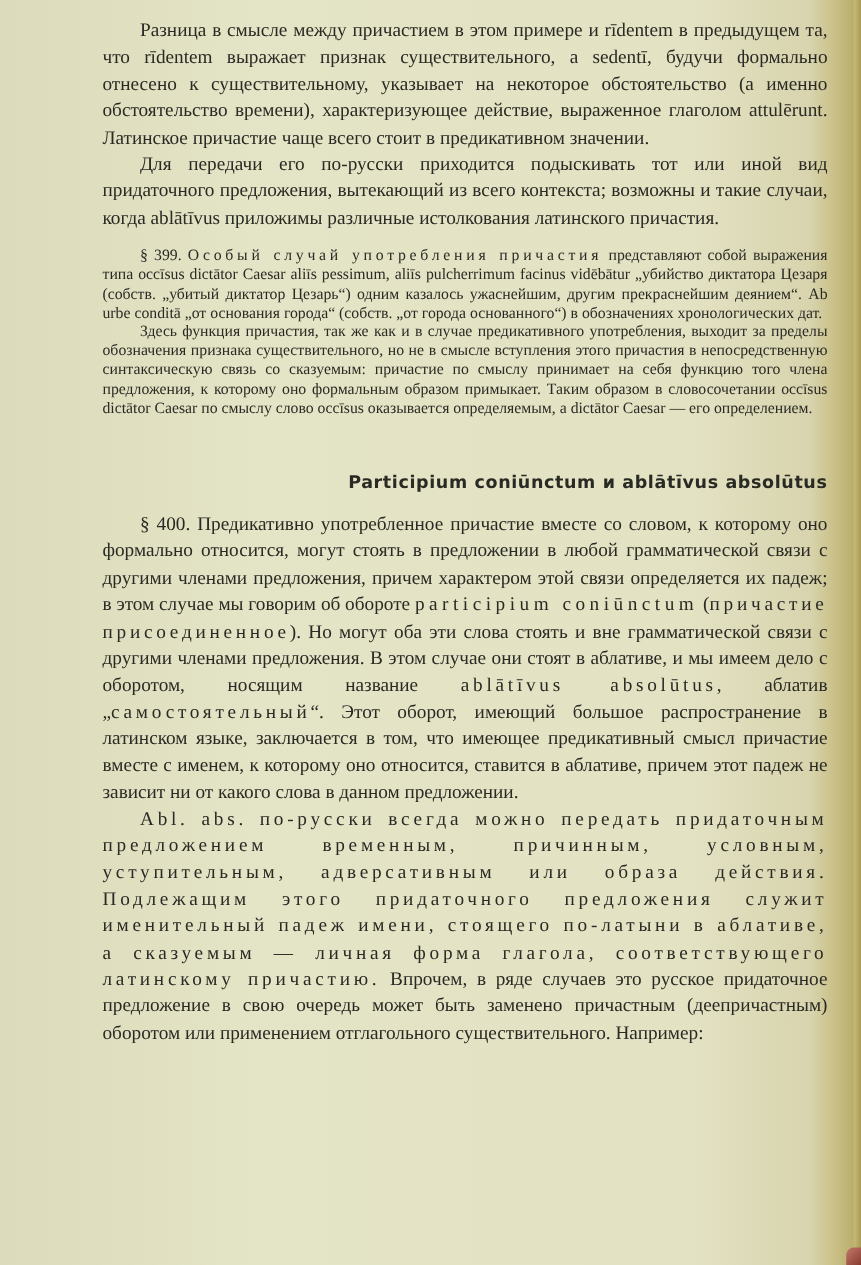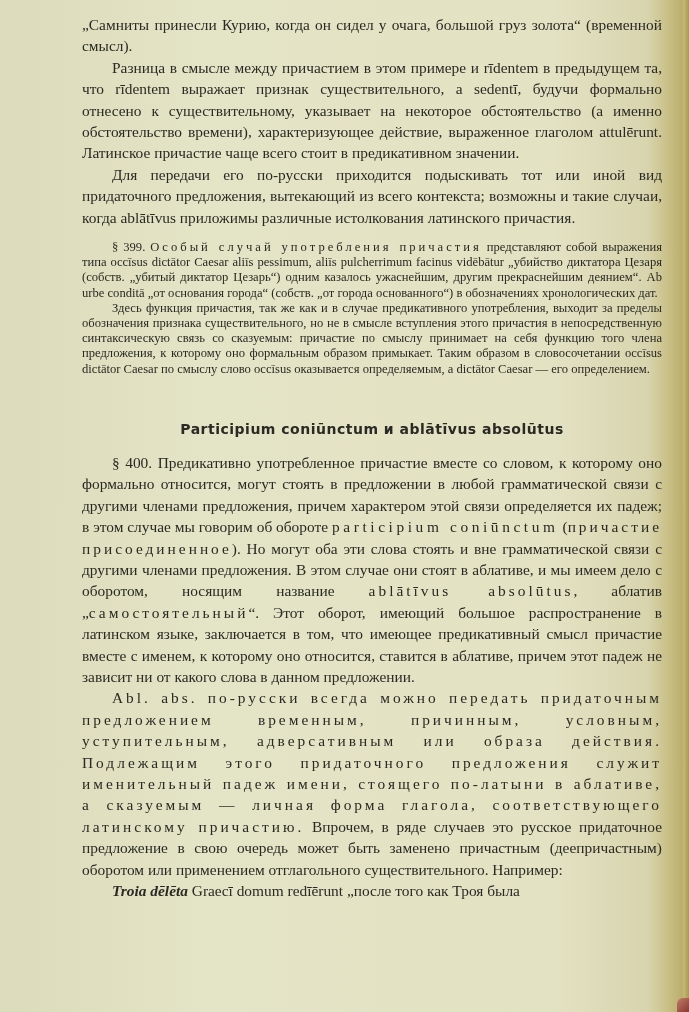--- a/index.html
+++ b/index.html
@@ -19,21 +19,21 @@
     }
     .indent { text-indent: 30px; }
     .small {
       font-size: 12.6px; line-height: 15.2px; text-align: justify; margin: 0;
       text-indent: 30px;
     }
     .sp { letter-spacing: 3px; }
     .block-small { margin-top: 12px; }
     .heading {
       font-family: "DejaVu Sans", sans-serif; font-weight: bold;
-      font-size: 14px; text-align: center; margin: 44px 0 15px 0;
+      font-size: 14px; text-align: right; margin: 44px 0 15px 0;
       letter-spacing: 0.5px;
     }
     .para-mark { font-weight: normal; }
     .ital { font-style: italic; font-weight: bold; }
     .wide { letter-spacing: 3.6px; }
     .page-num {
       font-size: 15px; font-weight: bold; margin-top: 10px;
       font-family: "Liberation Serif", serif;
     }
     .edge {
@@ -44,33 +44,31 @@
       position: absolute; right: 0; bottom: 0; width: 12px; height: 14px;
       background: linear-gradient(135deg, #c07a6a, #8a3a30);
       border-top-left-radius: 6px;
     }
   </style>
 </head>
 <body>
 
 <div class="page">
 
-  <p class="main">„Самниты принесли Курию, когда он сидел у очага, большой груз золота“ (временной смысл).</p>
   <p class="main indent">Разница в смысле между причастием в этом примере и rīdentem в предыдущем та, что rīdentem выражает признак существительного, а sedentī, будучи формально отнесено к существительному, указывает на некоторое обстоятельство (а именно обстоятельство времени), характеризующее действие, выраженное глаголом attulērunt. Латинское причастие чаще всего стоит в предикативном значении.</p>
   <p class="main indent">Для передачи его по-русски приходится подыскивать тот или иной вид придаточного предложения, вытекающий из всего контекста; возможны и такие случаи, когда ablātīvus приложимы различные истолкования латинского причастия.</p>
 
   <div class="block-small">
     <p class="small"><span class="para-mark">§ 399.</span> <span class="sp">Особый случай употребления причастия</span><span> представляют собой выражения типа occīsus dictātor Caesar aliīs pessimum, aliīs pulcherrimum facinus vidēbātur „убийство диктатора Цезаря (собств. „убитый диктатор Цезарь“) одним казалось ужаснейшим, другим прекраснейшим деянием“. Ab urbe conditā „от основания города“ (собств. „от города основанного“) в обозначениях хронологических дат.</span></p>
     <p class="small">Здесь функция причастия, так же как и в случае предикативного употребления, выходит за пределы обозначения признака существительного, но не в смысле вступления этого причастия в непосредственную синтаксическую связь со сказуемым: причастие по смыслу принимает на себя функцию того члена предложения, к которому оно формальным образом примыкает. Таким образом в словосочетании occīsus dictātor Caesar по смыслу слово occīsus оказывается определяемым, а dictātor Caesar — его определением.</p>
   </div>
 
   <div class="heading">Participium coniūnctum и ablātīvus absolūtus</div>
 
   <p class="main indent"><span class="para-mark">§ 400.</span><span> Предикативно употребленное причастие вместе со словом, к которому оно формально относится, могут стоять в предложении в любой грамматической связи с другими членами предложения, причем характером этой связи определяется их падеж; в этом случае мы говорим об обороте </span><span class="wide">participium coniūnctum</span><span> (</span><span class="sp">причастие присоединенное</span><span>). Но могут оба эти слова стоять и вне грамматической связи с другими членами предложения. В этом случае они стоят в аблативе, и мы имеем дело с оборотом, носящим название </span><span class="sp">ablātīvus absolūtus</span><span>, аблатив „</span><span class="sp">самостоятельный</span><span>“. Этот оборот, имеющий большое распространение в латинском языке, заключается в том, что имеющее предикативный смысл причастие вместе с именем, к которому оно относится, ставится в аблативе, причем этот падеж не зависит ни от какого слова в данном предложении.</span></p>
 
   <p class="main indent"><span class="sp">Abl. abs. по-русски всегда можно передать придаточным предложением временным, причинным, условным, уступительным, адверсативным или образа действия. Подлежащим этого придаточного предложения служит именительный падеж имени, стоящего по-латыни в аблативе, а сказуемым — личная форма глагола, соответствующего латинскому причастию.</span><span> Впрочем, в ряде случаев это русское придаточное предложение в свою очередь может быть заменено причастным (деепричастным) оборотом или применением отглагольного существительного. Например:</span></p>
 
-  <p class="main indent"><span class="ital">Troia dēlēta</span><span> Graecī domum redīērunt</span><span> „после того как Троя была</span></p>
 
 </div>
 
 <div class="edge"></div>
 <div class="corner"></div>
 
 </body></html>

